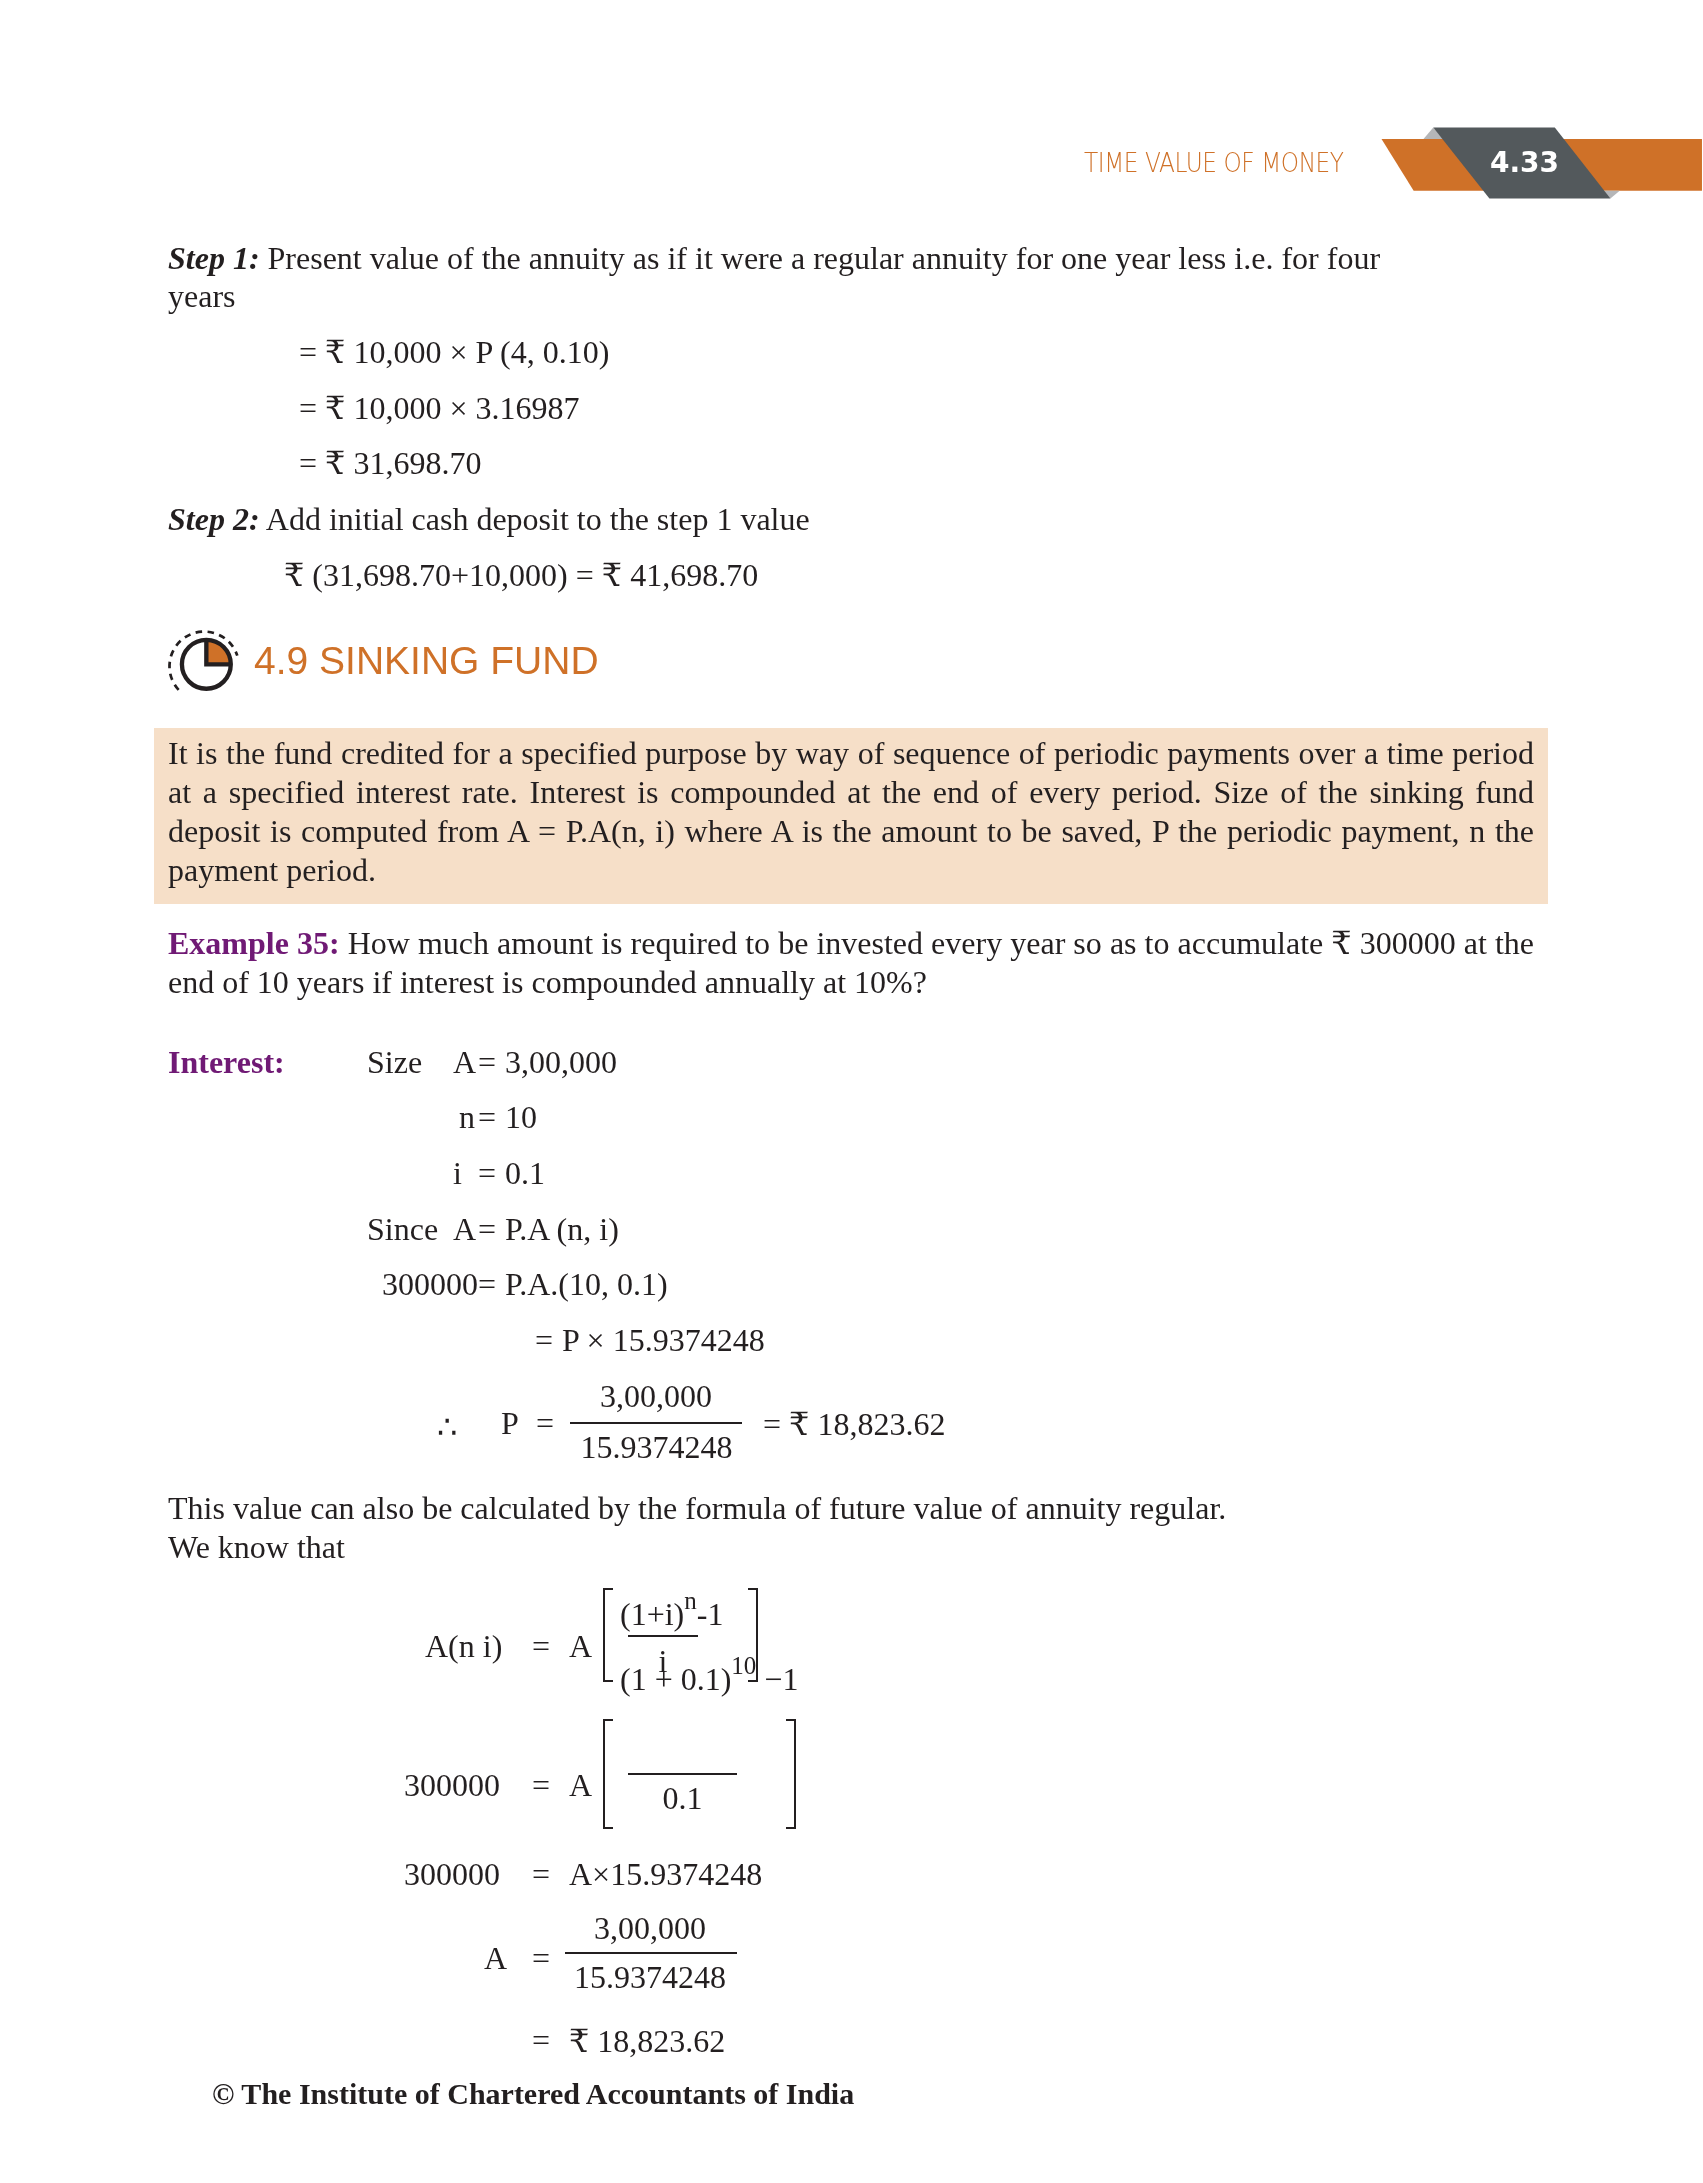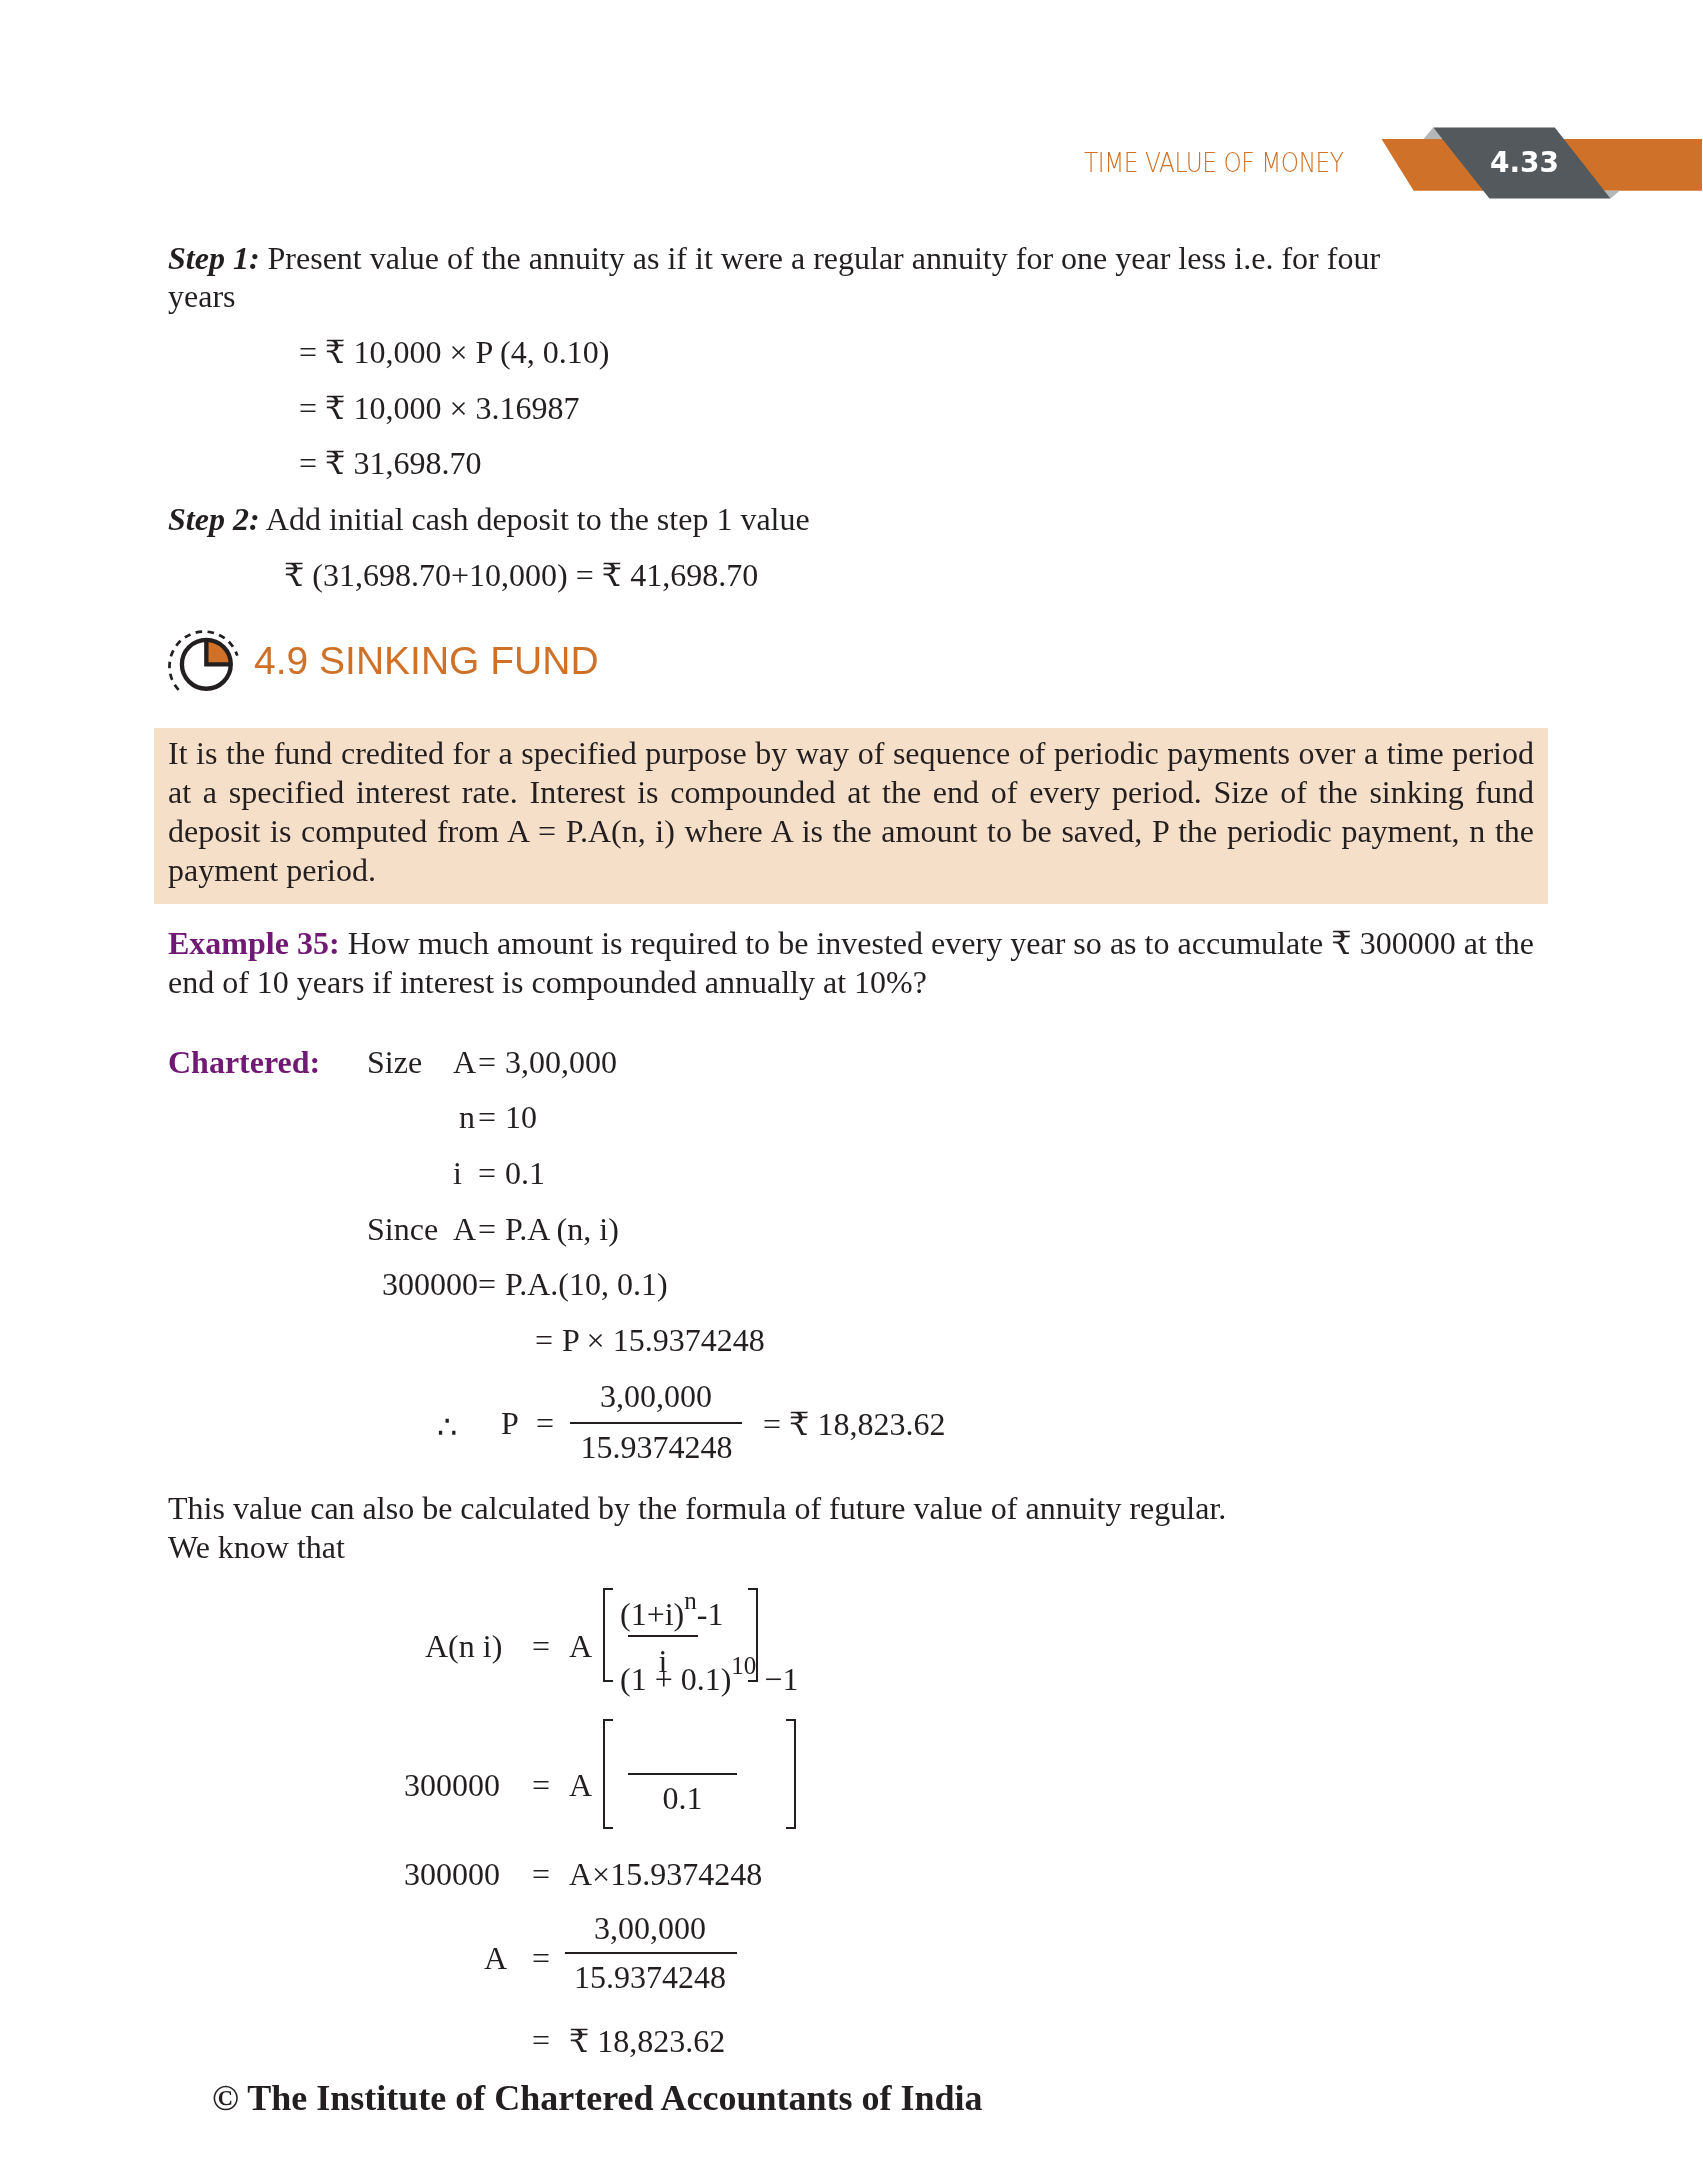--- a/index.html
+++ b/index.html
@@ -32,21 +32,21 @@
   .example-label { font-weight: bold; color: #701a75; }
 
   .math { font-size: 32px; }
   .frac { position: absolute; text-align: center; font-size: 32px; }
   .frac-line { position: absolute; height: 1.6px; background: #231f20; }
   .bracket { position: absolute; border: 2.2px solid #231f20; }
   .bracket.left { border-right: none; width: 7.6px; }
   .bracket.right { border-left: none; width: 7.6px; }
   sup.exp { font-size: 25px; position: relative; top: -4.4px; }
 
-  .footer { font-family: "Liberation Serif", serif; font-weight: bold; font-size: 36px; }
+  .footer { font-family: "Liberation Serif", serif; font-weight: bold; font-size: 30px; }
 </style>
 </head>
 <body>
 
 <div>
   <svg class="banner" viewBox="0 0 3121 400" width="1703" height="218">
 
     <polygon points="2533,255 3121,255 3121,350 2592,350" fill="#cf7128"></polygon>
 
     <polygon points="2610,255 2628,234 2648,255" fill="#b5b6b8"></polygon>
@@ -83,21 +83,21 @@
 
 <div class="def-box">
   <div class="def-text">It is the fund credited for a specified purpose by way of sequence of periodic payments over a time period at a specified interest rate. Interest is compounded at the end of every period. Size of the sinking fund deposit is computed from A = P.A(n, i) where A is the amount to be saved, P the periodic payment, n the payment period.</div>
 </div>
 
 <div class="example-text">
   <span class="example-label">Example 35:</span>
   <span>How much amount is required to be invested every year so as to accumulate ₹ 300000 at the end of 10 years if interest is compounded annually at 10%?</span>
 </div>
 
-<div class="abs math example-label" style="left:168px; top:1044px;">Chartered:</div>
+<div class="abs math example-label" style="left:168px; top:1044px;">Interest:</div>
 <div class="abs math" style="left:367px; top:1044px;">Size</div>
 <div class="abs math" style="left:367px; top:1211px;">Since</div>
 
 <div>
   <div class="abs math" style="left:453px; top:1044px; width:22px; text-align:right;">A</div>
   <div class="abs math" style="left:478px; top:1044px;">=</div>
   <div class="abs math" style="left:505px; top:1044px;">3,00,000</div>
 </div>
 <div>
   <div class="abs math" style="left:453px; top:1099px; width:22px; text-align:right;">n</div>

